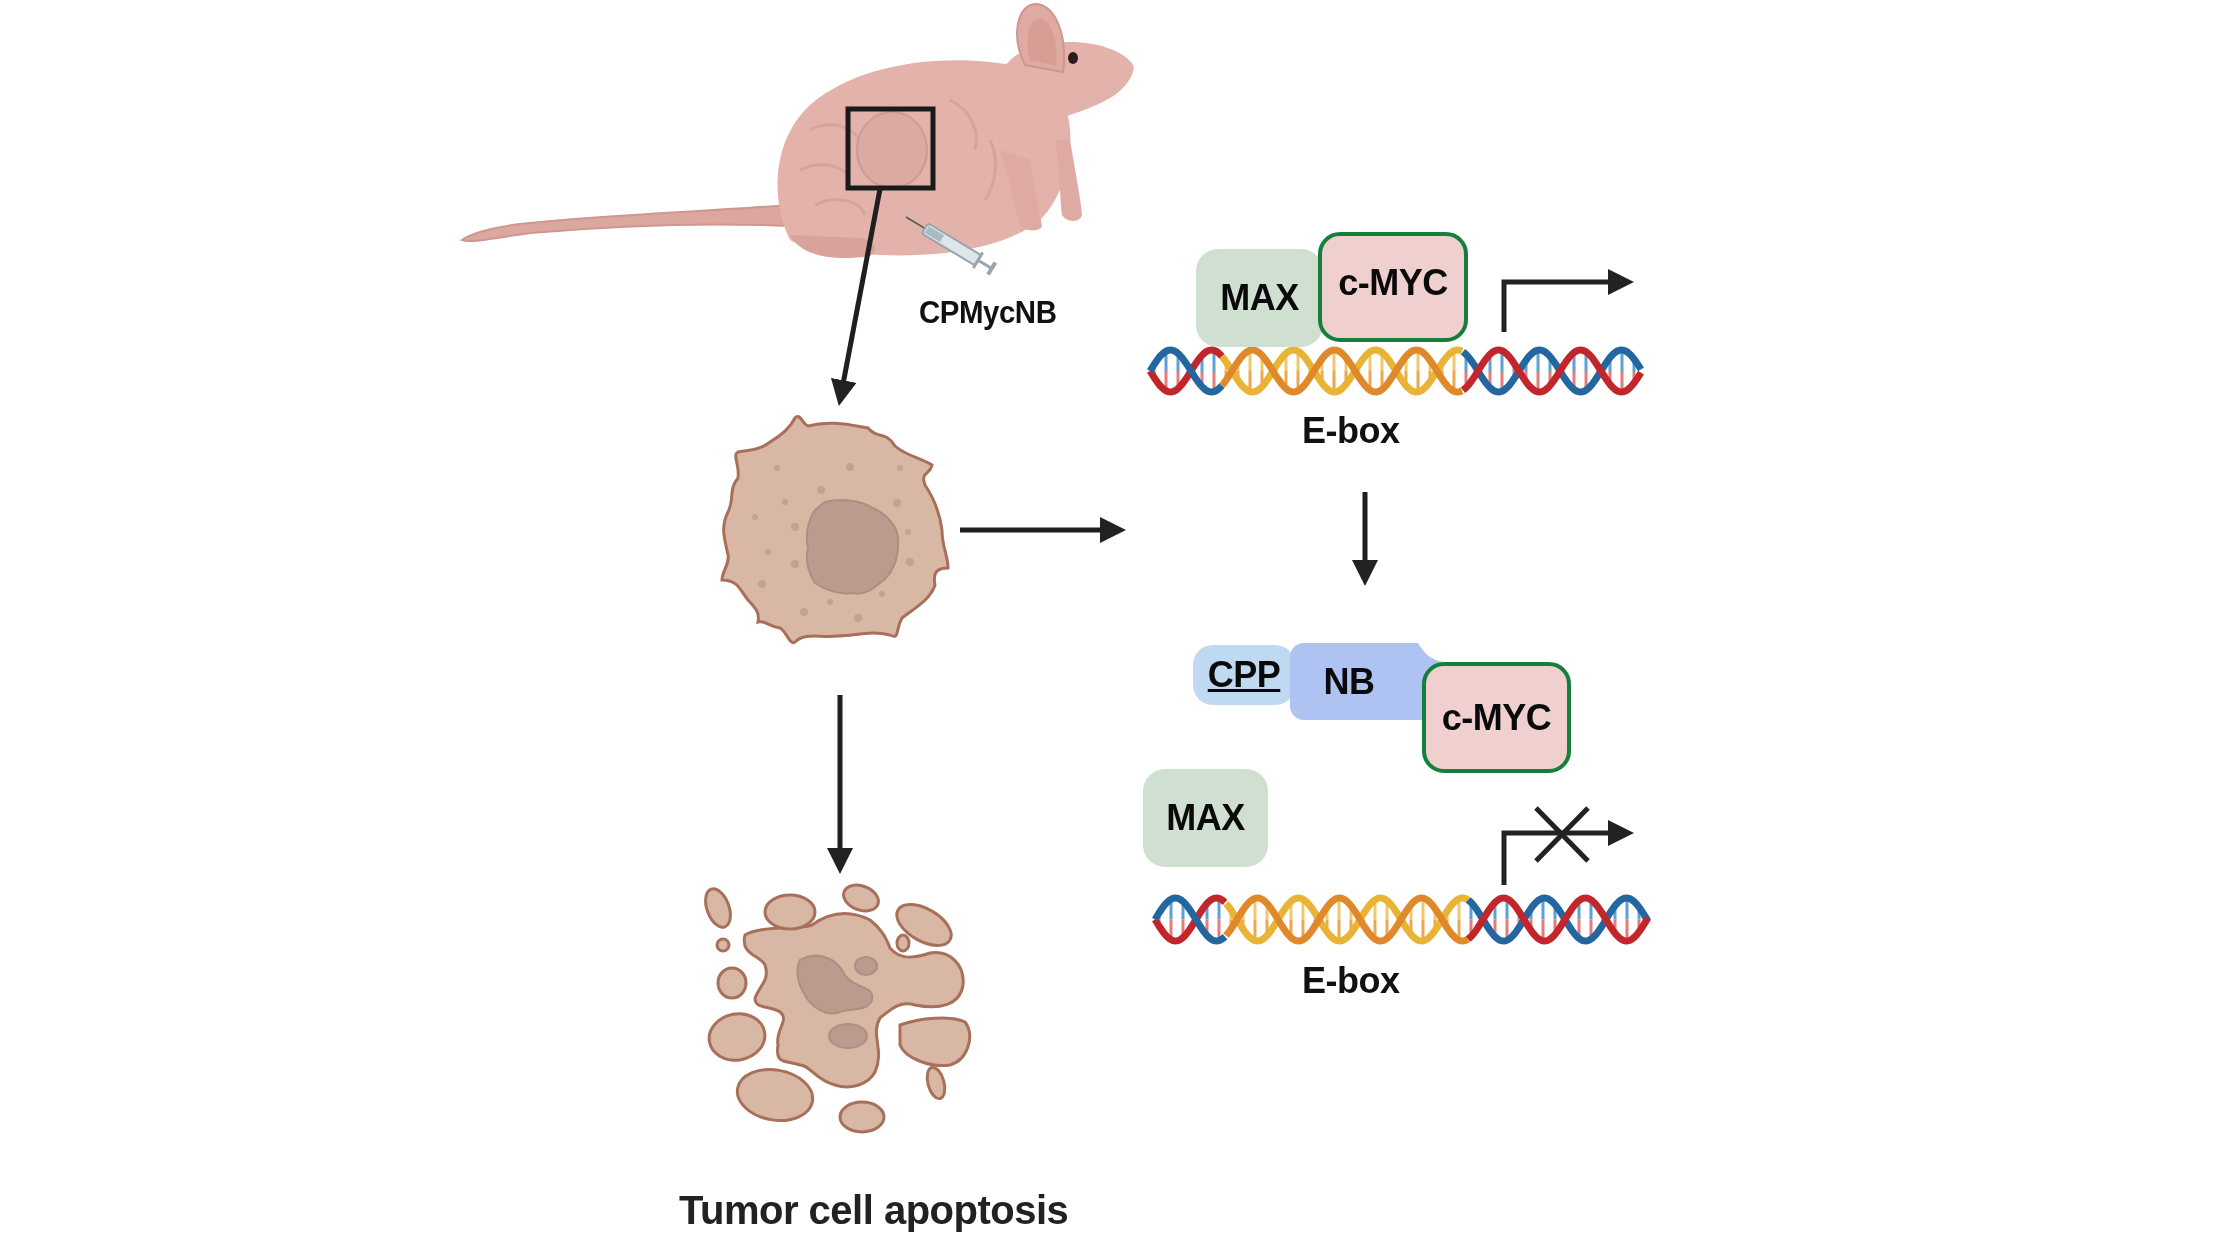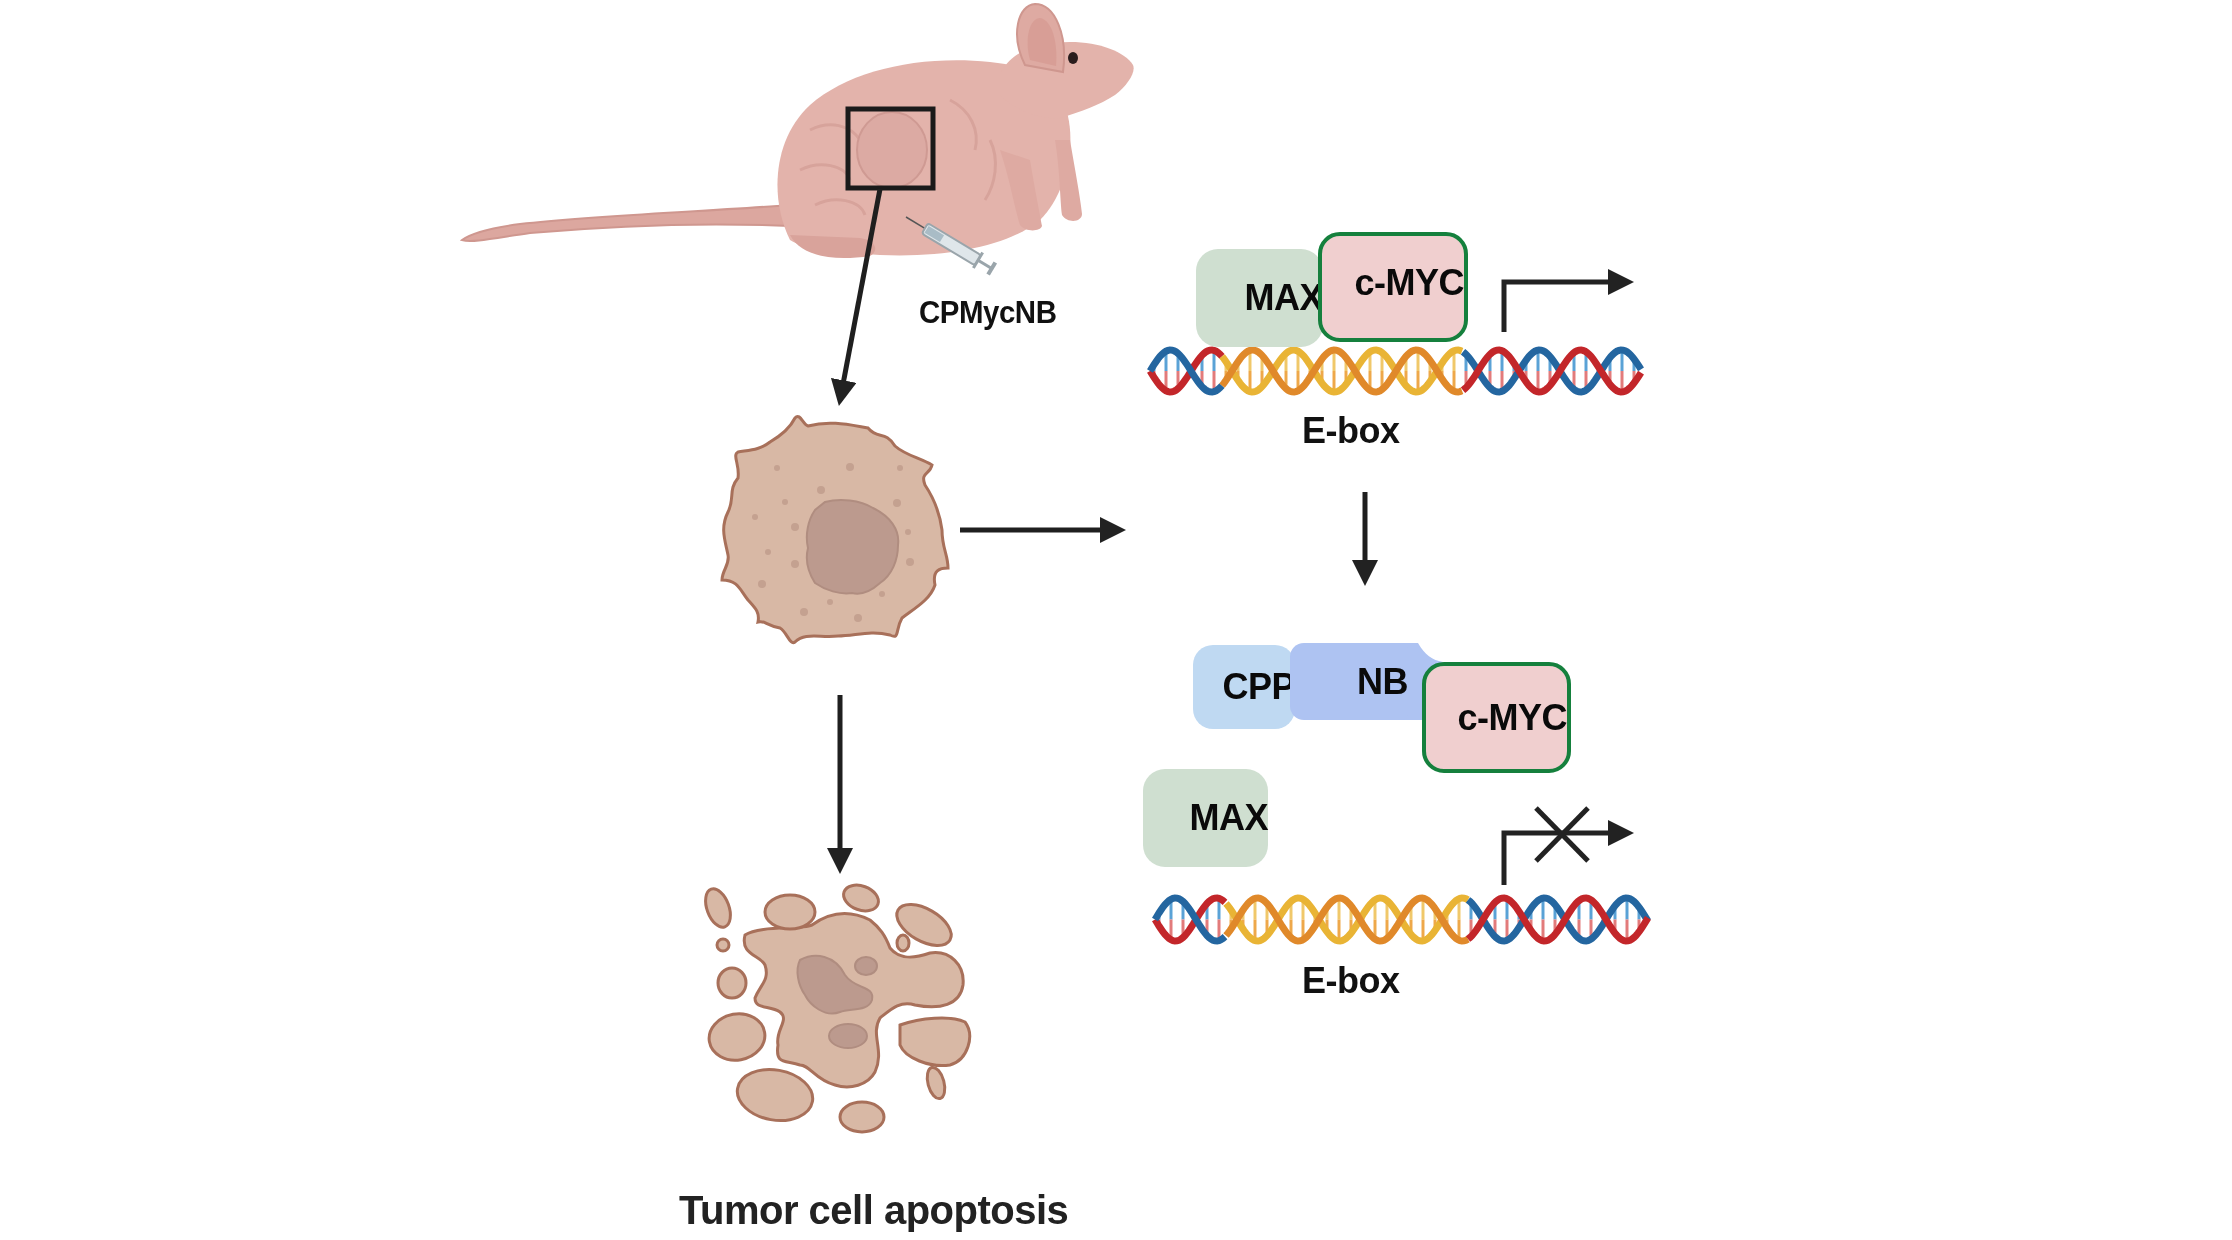--- a/index.html
+++ b/index.html
@@ -1,19 +1,19 @@
 <!DOCTYPE html>
 <html><head>
 <meta charset="utf-8">
 <style>
   html, body { margin: 0; padding: 0; background: #ffffff; }
   body { width: 2232px; height: 1240px; position: relative; overflow: hidden; font-family: "Liberation Sans", sans-serif; }
   #stage { position: absolute; left: 0; top: 0; width: 2232px; height: 1240px; }
   .lbl { position: absolute; font-family: "Liberation Sans", sans-serif; font-weight: bold; color: #111; white-space: nowrap; letter-spacing: -0.5px; }
-  .box { position: absolute; box-sizing: border-box; display: flex; align-items: center; justify-content: flex-end; font-family: "Liberation Sans", sans-serif; font-weight: bold; color: #0a0a0a; font-size: 36px; letter-spacing: -0.5px; }
+  .box { position: absolute; box-sizing: border-box; display: flex; align-items: center; justify-content: center; font-family: "Liberation Sans", sans-serif; font-weight: bold; color: #0a0a0a; font-size: 36px; letter-spacing: -0.5px; }
   .max { background: #cfdfd0; border-radius: 22px; }
   .myc { background: #f0cfcf; border: 4px solid #15803d; border-radius: 22px; }
   .cpp { background: #bfd9f2; border-radius: 20px; }
   .nb  { background: #aec3f2; border-radius: 14px 6px 6px 14px; }
 </style>
 </head>
 <body>
 
 <div id="stage">
   <svg width="2232" height="1240" viewBox="0 0 2232 1240" style="position:absolute;left:0;top:0">
@@ -313,21 +313,21 @@
   <div class="lbl" style="left:679px;top:1188px;font-size:40px;color:#222;">Tumor cell apoptosis</div>
 
   <div class="box max" style="left:1196px;top:249px;width:127px;height:98px;">
     <span>MAX</span>
   </div>
   <div class="box myc" style="left:1318px;top:232px;width:150px;height:110px;align-items:flex-start;padding-top:26px;">
     <span>c-MYC</span>
   </div>
   <div class="lbl" style="left:1302px;top:410px;font-size:36px;">E-box</div>
 
-  <div class="box cpp" style="left:1193px;top:645px;width:102px;height:84px;">
+  <div class="box cpp" style="left:1193px;top:645px;width:102px;height:60px;text-decoration:underline;">
     <span>CPP</span>
   </div>
   <div class="box nb" style="left:1290px;top:643px;width:118px;height:77px;">
     <span>NB</span>
   </div>
   <div class="box myc" style="left:1422px;top:662px;width:149px;height:111px;">
     <span>c-MYC</span>
   </div>
   <div class="box max" style="left:1143px;top:769px;width:125px;height:98px;">
     <span>MAX</span>

